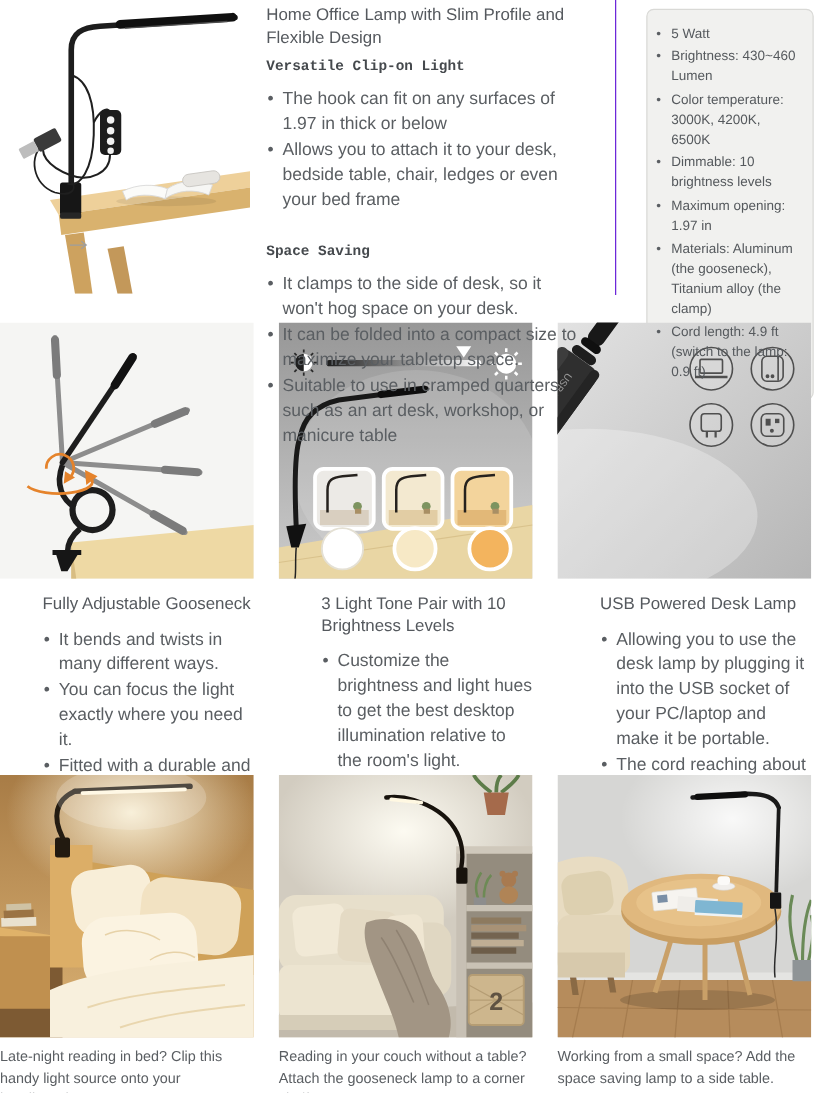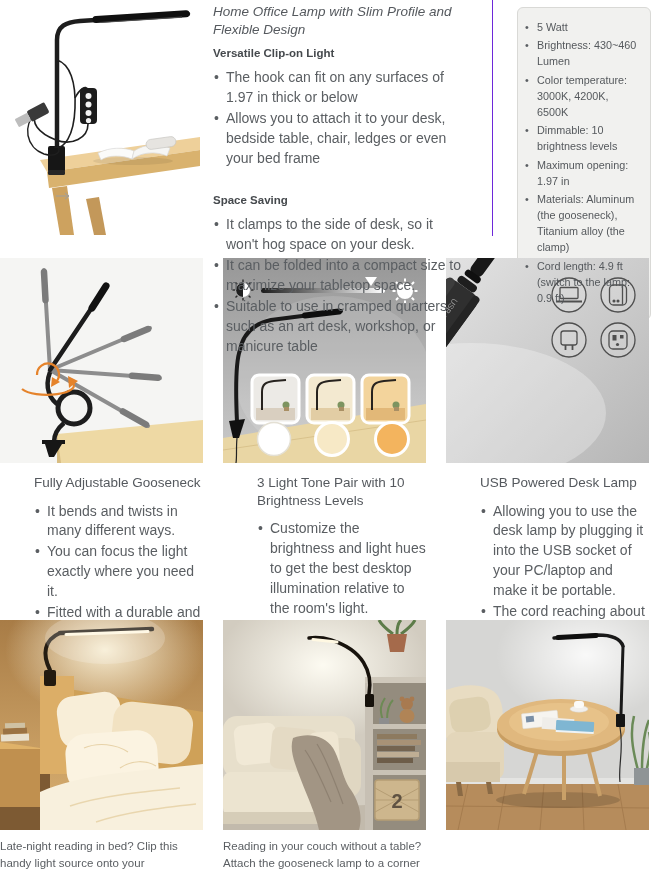--- a/index.html
+++ b/index.html
@@ -8,22 +8,22 @@
     width:660px; height:874px; overflow:hidden;
     font-family:"Liberation Sans", sans-serif;
     color:#5a5e62;
   }
   .page { width:660px; height:874px; position:relative; }
 
   
   .top { display:flex; height:236px; margin-bottom:22px; }
   .top-img { flex:0 0 200px; height:235px; }
   .top-text { flex:0 0 292px; padding:3px 30px 0 13px; }
-  .page-title { font-size:13.5px; line-height:1.3; color:#55595e; font-weight:400; margin-bottom:9px;font-style:italic; }
-  .subhead { font-size:11.5px; font-weight:bold; color:#45494d; margin:9px 0 9px; }
+  .page-title { font-size:13.5px; line-height:1.3; color:#55595e; font-weight:400; margin-bottom:9px; }
+  .subhead { font-size:11.5px; font-weight:bold; color:#45494d; margin:9px 0 9px;font-family:Liberation Mono, monospace; }
   ul.blist { list-style:none; }
   ul.blist li {
     position:relative; padding-left:13px; font-size:14px; line-height:1.42;
     color:#5a5e62; margin-bottom:1px;
   }
   ul.blist li::before { content:"•"; position:absolute; left:1px; top:0; color:#5a5e62; }
   .specs-wrap { flex:1 1 auto; border-left:1px solid #6d28d9; padding:7px 9px 0 24px; }
   .specs-box {
     width:134px; background:#f1f1ef; border:1px solid #d9d9d6; border-radius:6px;
     padding:11px 8px 11px 6px;
@@ -478,15 +478,16 @@
             <path d="M177,26 C174,18 166,15 152,15 L108,18" stroke="#191919" stroke-width="3.5" fill="none" stroke-linecap="round"></path>
             <line x1="112" y1="17.5" x2="150" y2="15.5" stroke="#0e0e0e" stroke-width="5" stroke-linecap="round"></line>
             <path d="M174,107 C178,130 172,146 174,162" stroke="#2a2a2a" stroke-width="1.2" fill="none"></path>
           </g>
           <g>
             <path d="M192,150 C186,128 184,112 188,96 M196,150 C196,128 198,112 203,100 M200,152 C204,136 206,124 203,112" stroke="#6a8a57" stroke-width="2.5" fill="none"></path>
             <rect x="188" y="148" width="15" height="17" fill="#8f9496"></rect>
           </g>
         </svg>
       </div>
+      <div class="caption">Working from a small space? Add the space saving lamp to a side table.</div>
     </div>
   </div>
 </div>
 
 </body></html>

